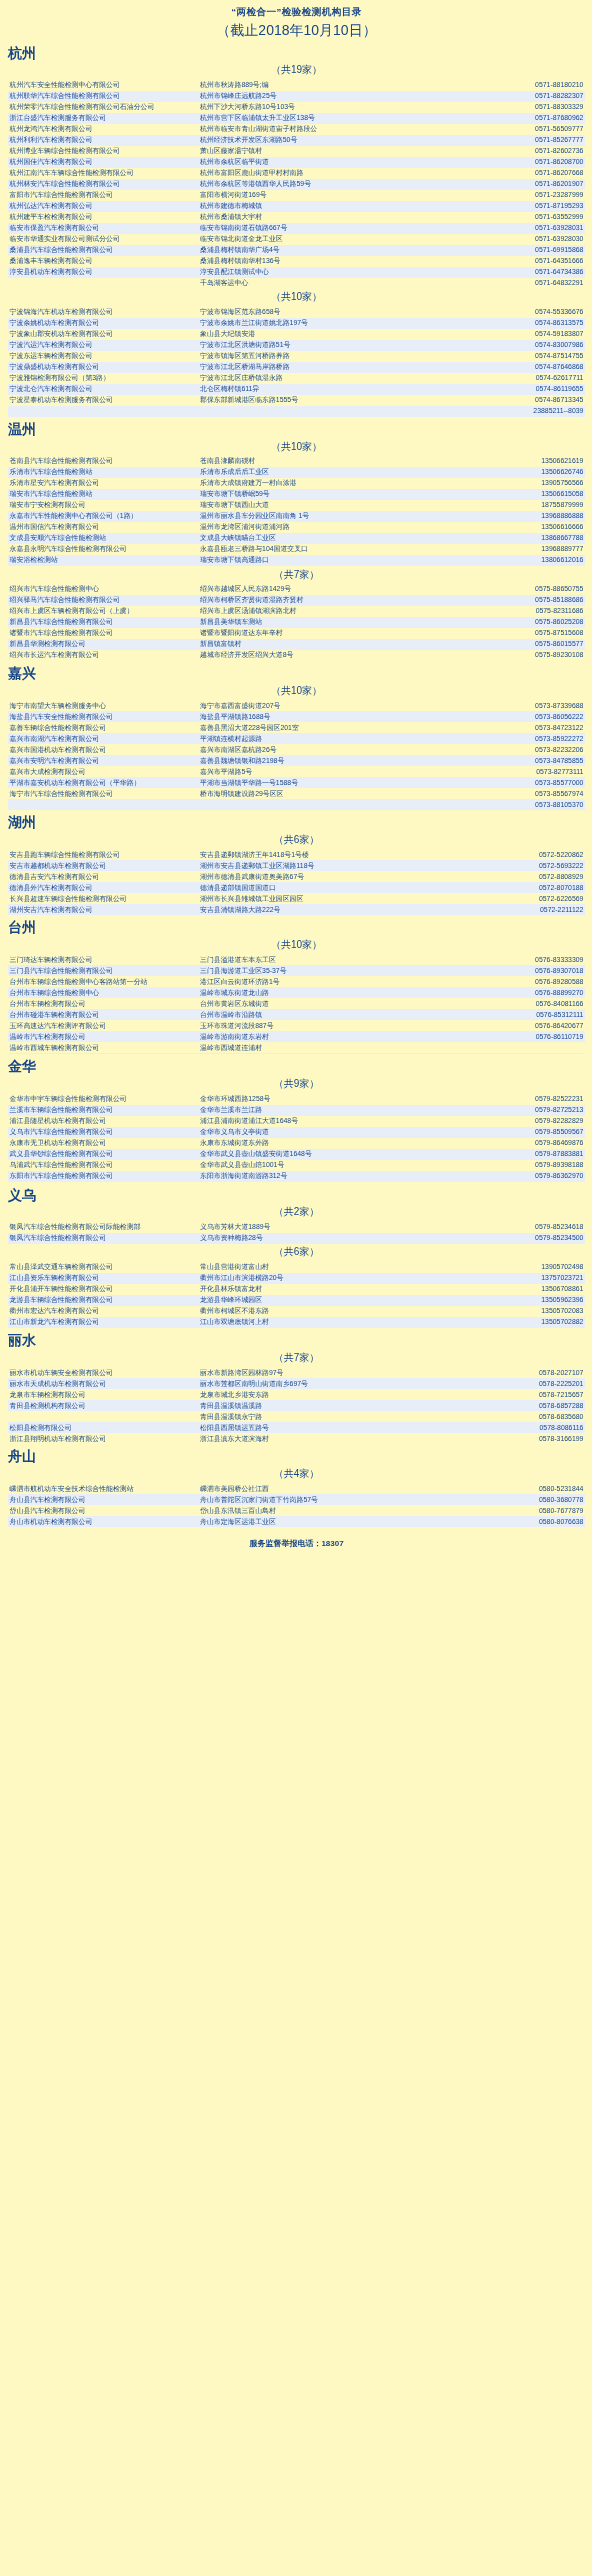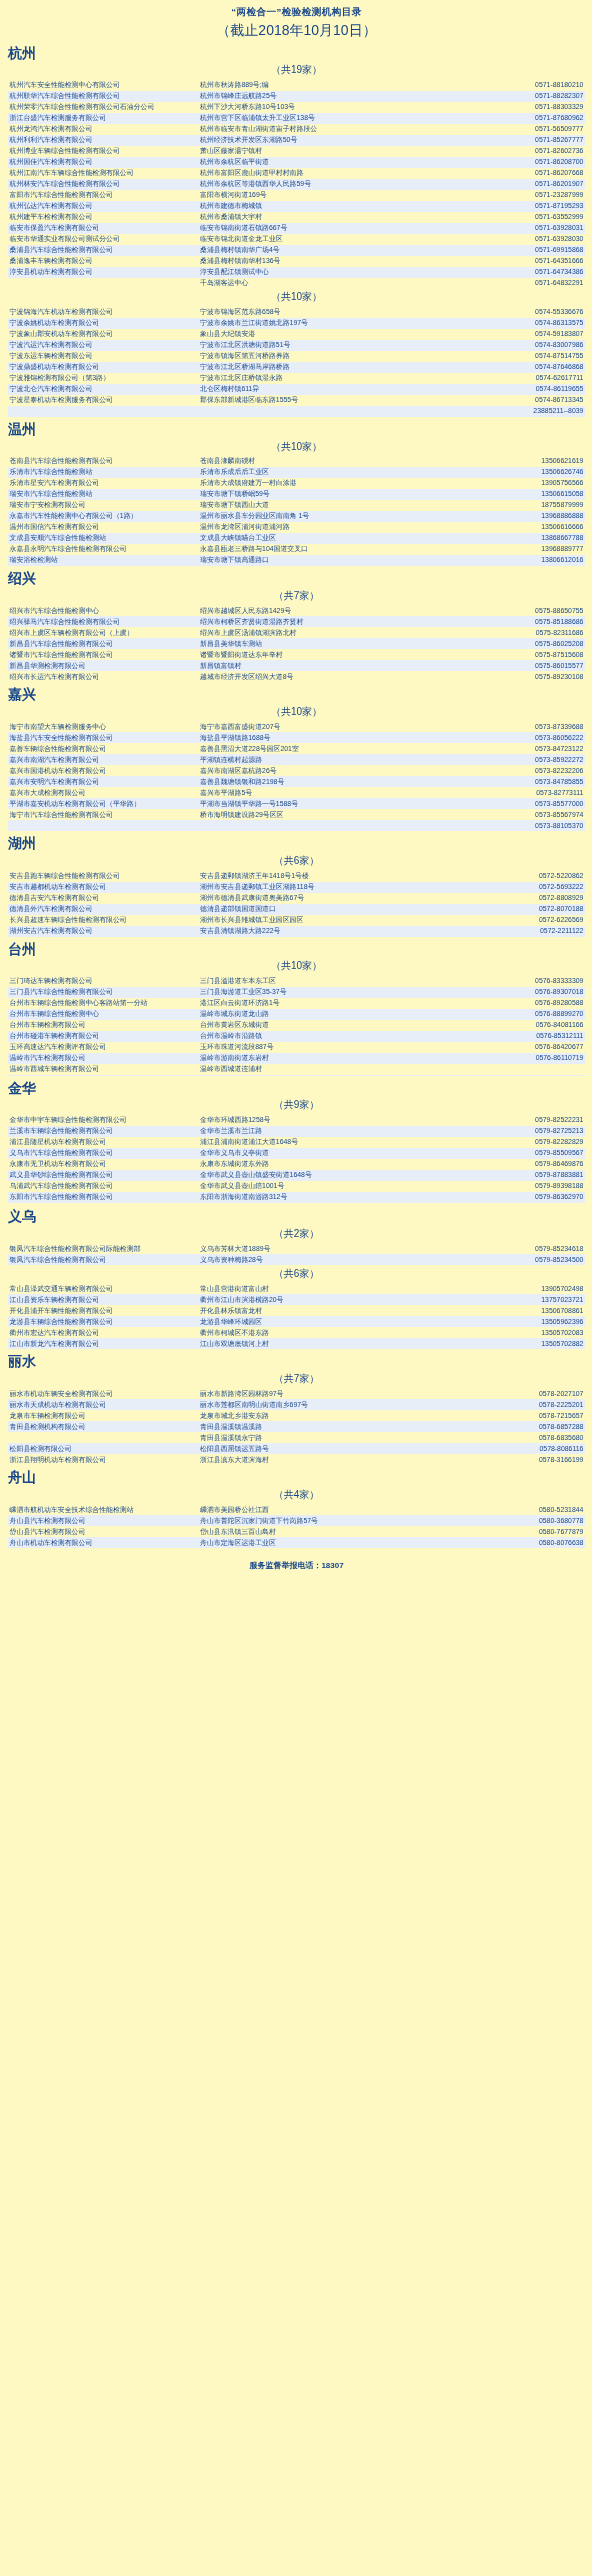--- a/index.html
+++ b/index.html
@@ -312,21 +312,20 @@
             </tr>
             <tr class="alt">
               <td class="c-name">瑞安浴检检测站</td>
               <td class="c-addr">瑞安市塘下镇高通路口</td>
               <td class="c-tel">13806612016</td>
             </tr>
           </tbody>
         </table>
       </div>
       <div class="region">
-        <div class="region-name">绍兴</div>
         <div class="region-count">（共7家）</div>
         <table class="reg-table">
           <tbody>
             <tr>
               <td class="c-name">绍兴市汽车综合性能检测中心</td>
               <td class="c-addr">绍兴市越城区人民东路1429号</td>
               <td class="c-tel">0575-88650755</td>
             </tr>
             <tr class="alt">
               <td class="c-name">绍兴驿马汽车综合性能检测有限公司</td>

